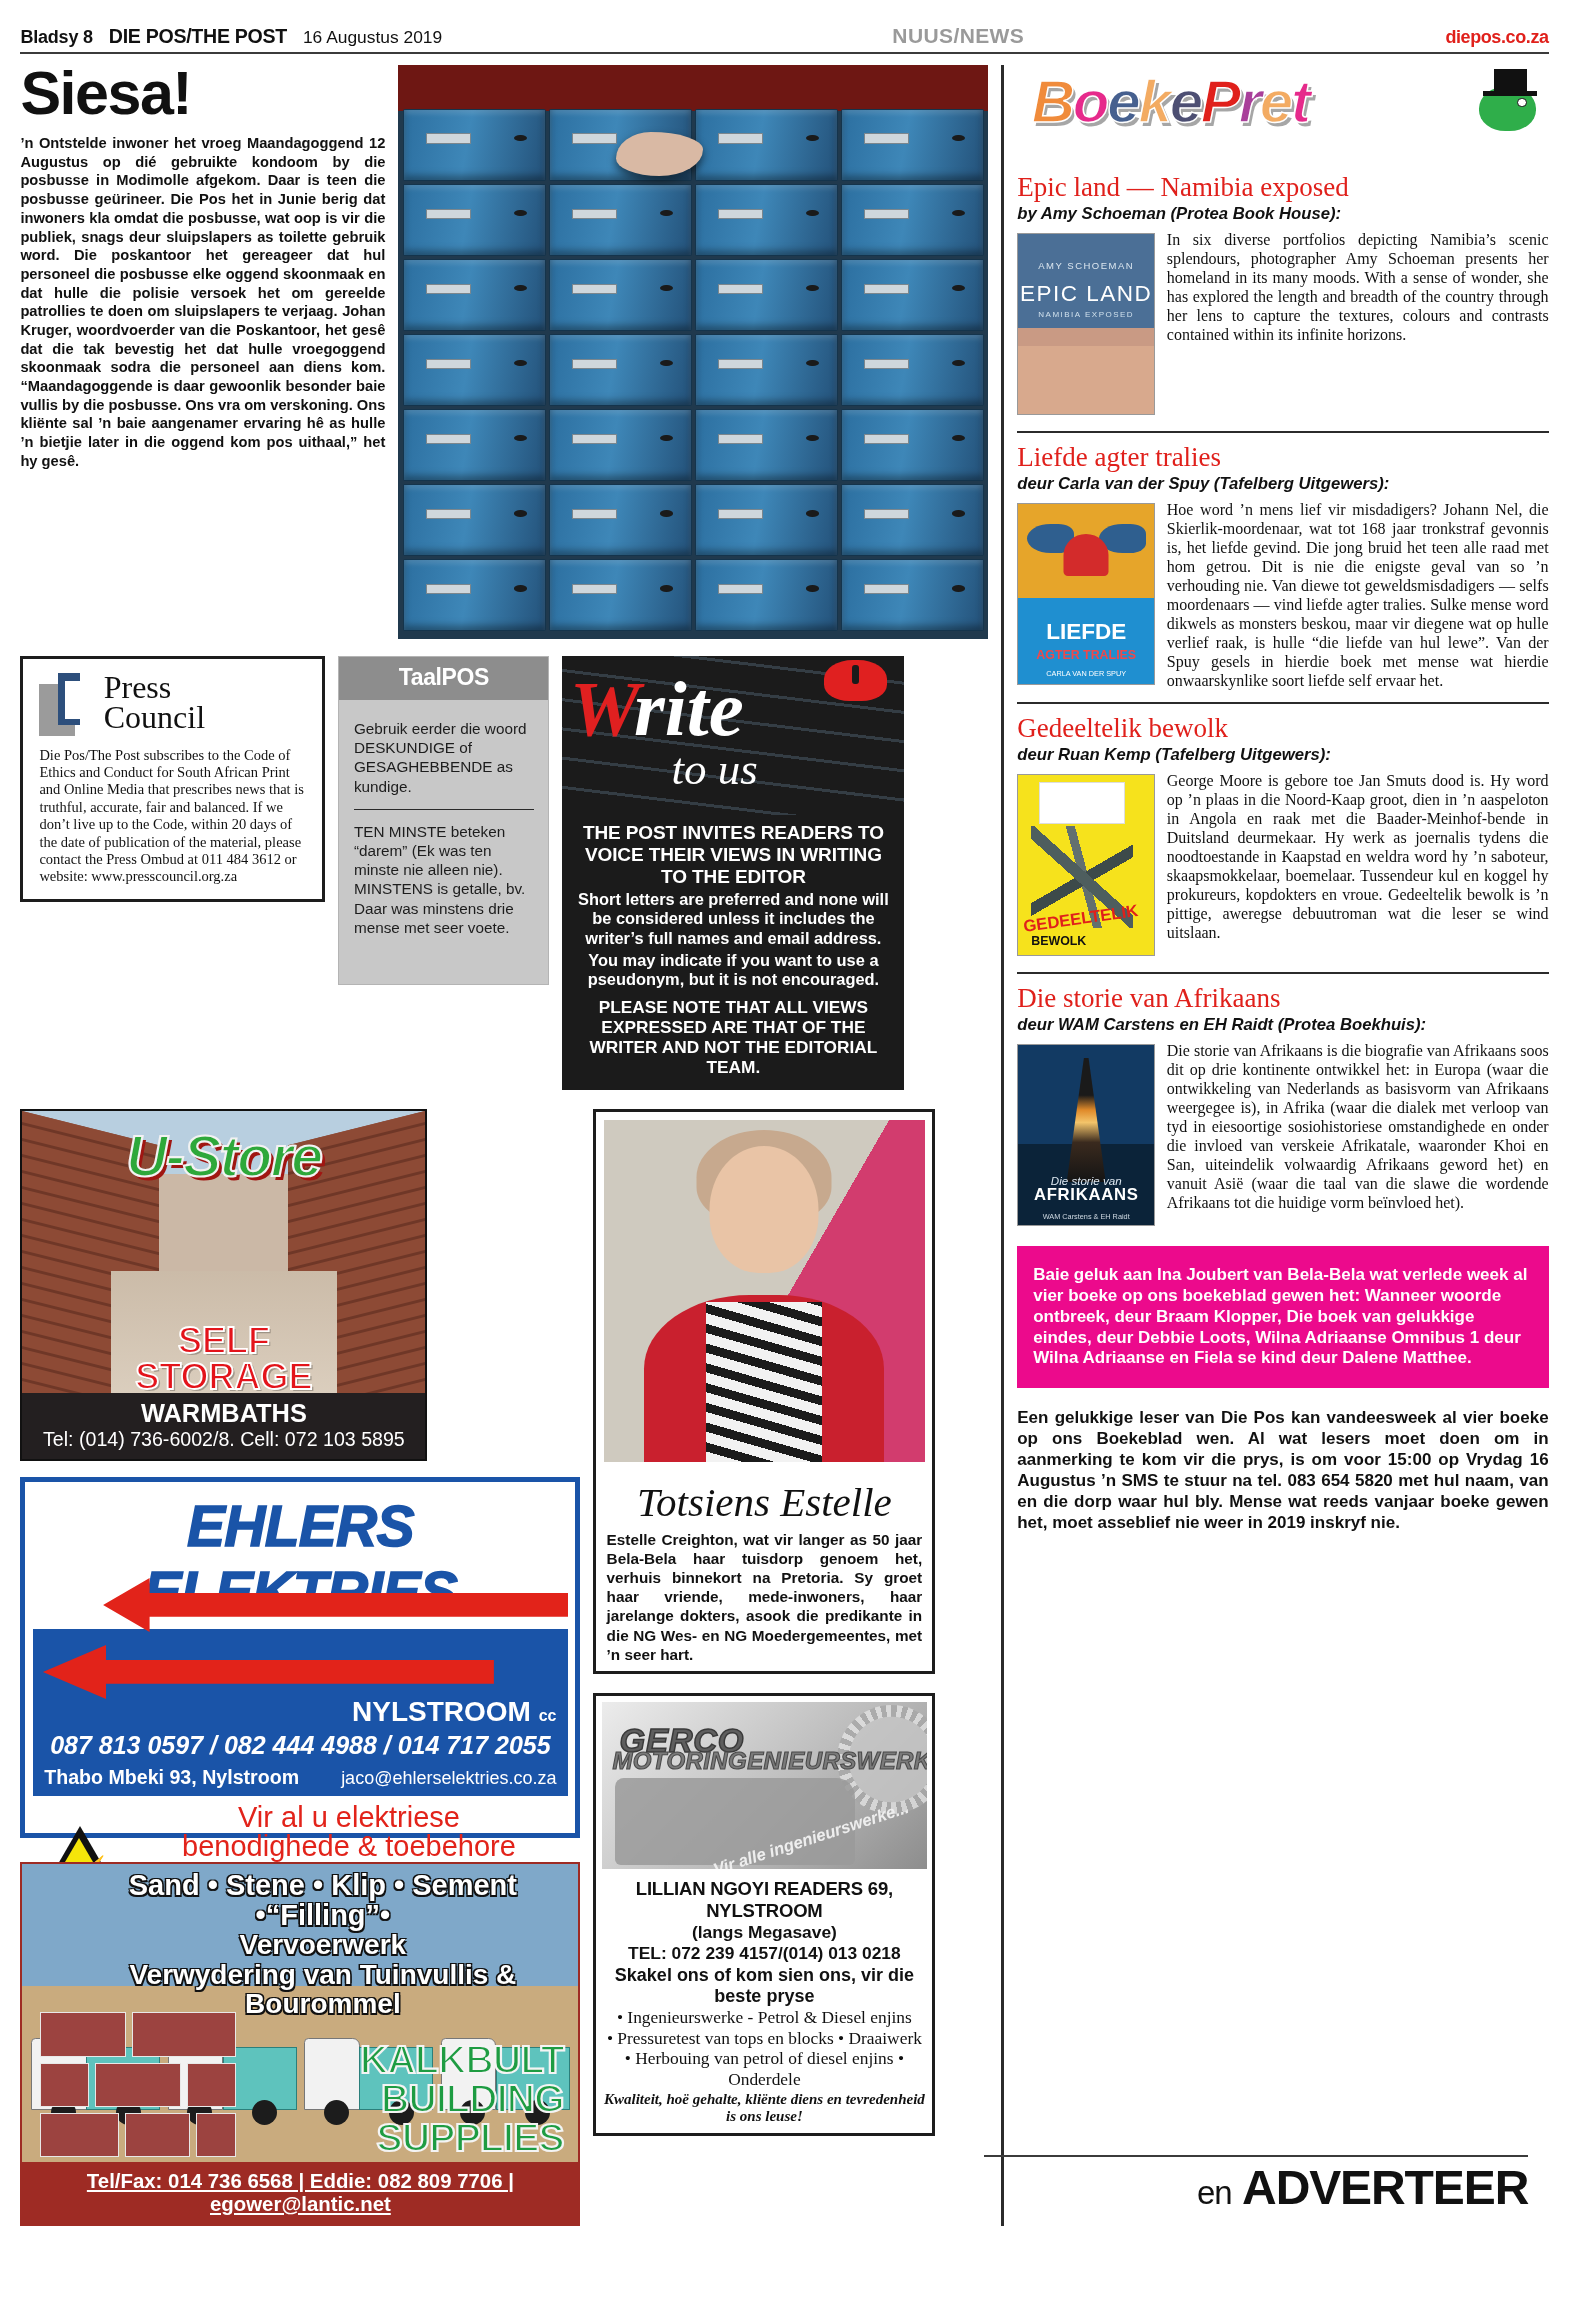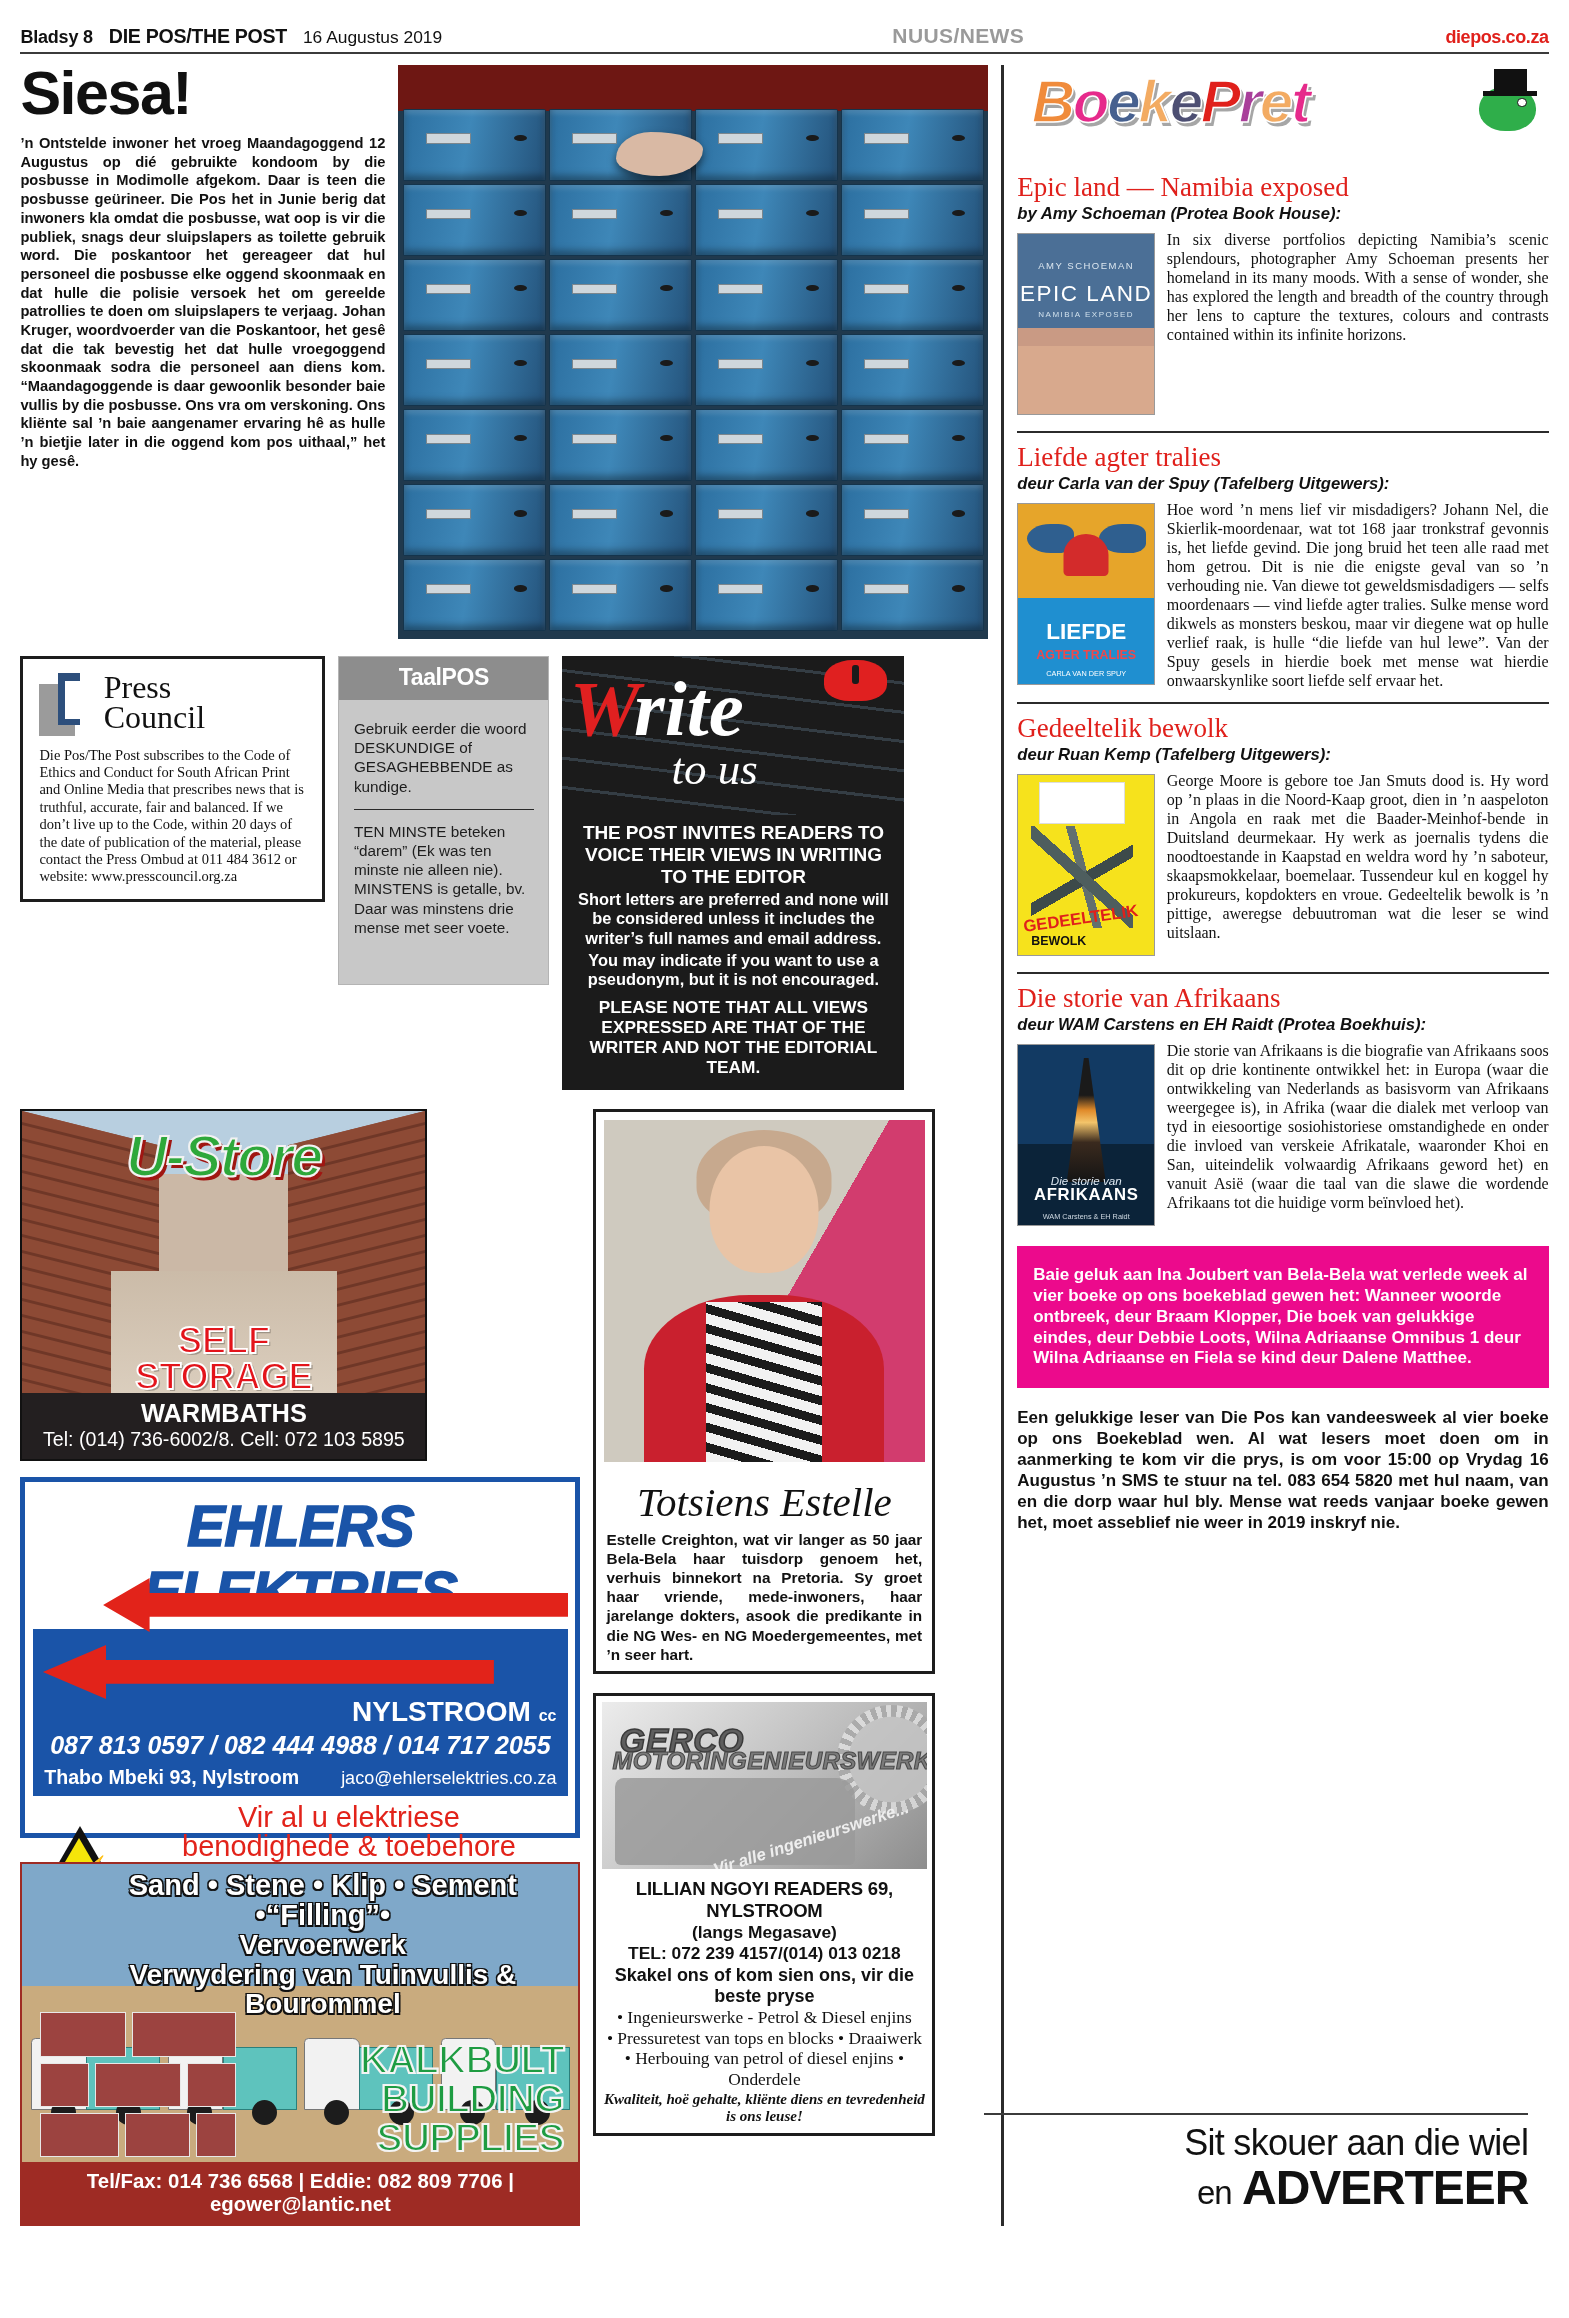--- a/index.html
+++ b/index.html
@@ -170,21 +170,21 @@
       display:grid; grid-template-rows:repeat(3,1fr); gap:5.8px; }
   .kb-brow { display:grid; gap:5.8px; }
   .kb-brow.r1 { grid-template-columns:1fr 1.2fr; }
   .kb-brow.r2 { grid-template-columns:.8fr 1.4fr .8fr; }
   .kb-brow.r3 { grid-template-columns:1.2fr 1fr .6fr; }
   .kb-brick { background:#9c4340; border:1.5px solid #e8e8e8; }
   .kb-logo { position:absolute; right:14.5px; bottom:67px; z-index:4; text-align:right;
              color:#1e9c42; font-weight:bold; font-size:39px; line-height:1.0;
              -webkit-text-stroke:2.2px #f4f4f4; letter-spacing:-0.7px; }
   .kb-foot { position:absolute; left:0; right:0; bottom:0; background:#9e2b24; color:#fff;
-             text-align:center; font-weight:bold; font-size:20.4px; padding:7.3px 0 8.7px 0; z-index:5; }
+             text-align:center; font-weight:bold; font-size:20.4px; padding:7.3px 0 8.7px 0; z-index:5;text-decoration:underline; }
 
   
   .estelle { width:342px; border:3.6px solid #1d1d1d; margin-top:19px; padding:0 0 7.3px 0; }
   .es-photo { height:342px; margin:7.3px; position:relative; overflow:hidden;
               background:linear-gradient(#d0cdc6,#b9b2a6); }
   .es-bg { position:absolute; inset:0; background:
       linear-gradient(120deg,#cfcabf 0 55%, #d23c6e 55% 100%); }
   .es-head { position:absolute; left:50%; transform:translateX(-50%); top:26px;
              width:109px; height:127px; background:#e9c4a6; border-radius:50% 50% 45% 45%; }
   .es-hair { position:absolute; left:50%; transform:translateX(-50%); top:10.2px;
@@ -604,21 +604,20 @@
           <div class="bk-body">Die storie van Afrikaans is die biografie van Afrikaans soos dit op drie kontinente ontwikkel het: in Europa (waar die ontwikkeling van Nederlands as basisvorm van Afrikaans weergegee is), in Afrika (waar die dialek met verloop van tyd in eiesoortige sosiohistoriese omstandighede en onder die invloed van verskeie Afrikatale, waaronder Khoi en San, uiteindelik volwaardig Afrikaans geword het) en vanuit Asië (waar die taal van die slawe die wordende Afrikaans tot die huidige vorm beïnvloed het).</div>
         </div>
       </div>
 
       <div class="pinkbox">Baie geluk aan Ina Joubert van Bela-Bela wat verlede week al vier boeke op ons boekeblad gewen het: Wanneer woorde ontbreek, deur Braam Klopper, Die boek van gelukkige eindes, deur Debbie Loots, Wilna Adriaanse Omnibus 1 deur Wilna Adriaanse en Fiela se kind deur Dalene Matthee.</div>
 
       <div class="noteblk">Een gelukkige leser van Die Pos kan vandeesweek al vier boeke op ons Boekeblad wen. Al wat lesers moet doen om in aanmerking te kom vir die prys, is om voor 15:00 op Vrydag 16 Augustus ’n SMS te stuur na tel. 083 654 5820 met hul naam, van en die dorp waar hul bly. Mense wat reeds vanjaar boeke gewen het, moet asseblief nie weer in 2019 inskryf nie.</div>
 
       <div class="advert">
         <div class="rule-foot" style="margin-bottom:7.3px;"></div>
-        <div class="ad-l1">Sit skouer aan die wiel</div>
         <div class="ad-l2">
           <span class="small">en</span>
           <span>ADVERTEER</span>
         </div>
       </div>
     </div>
   </div>
 </div>
 
 

